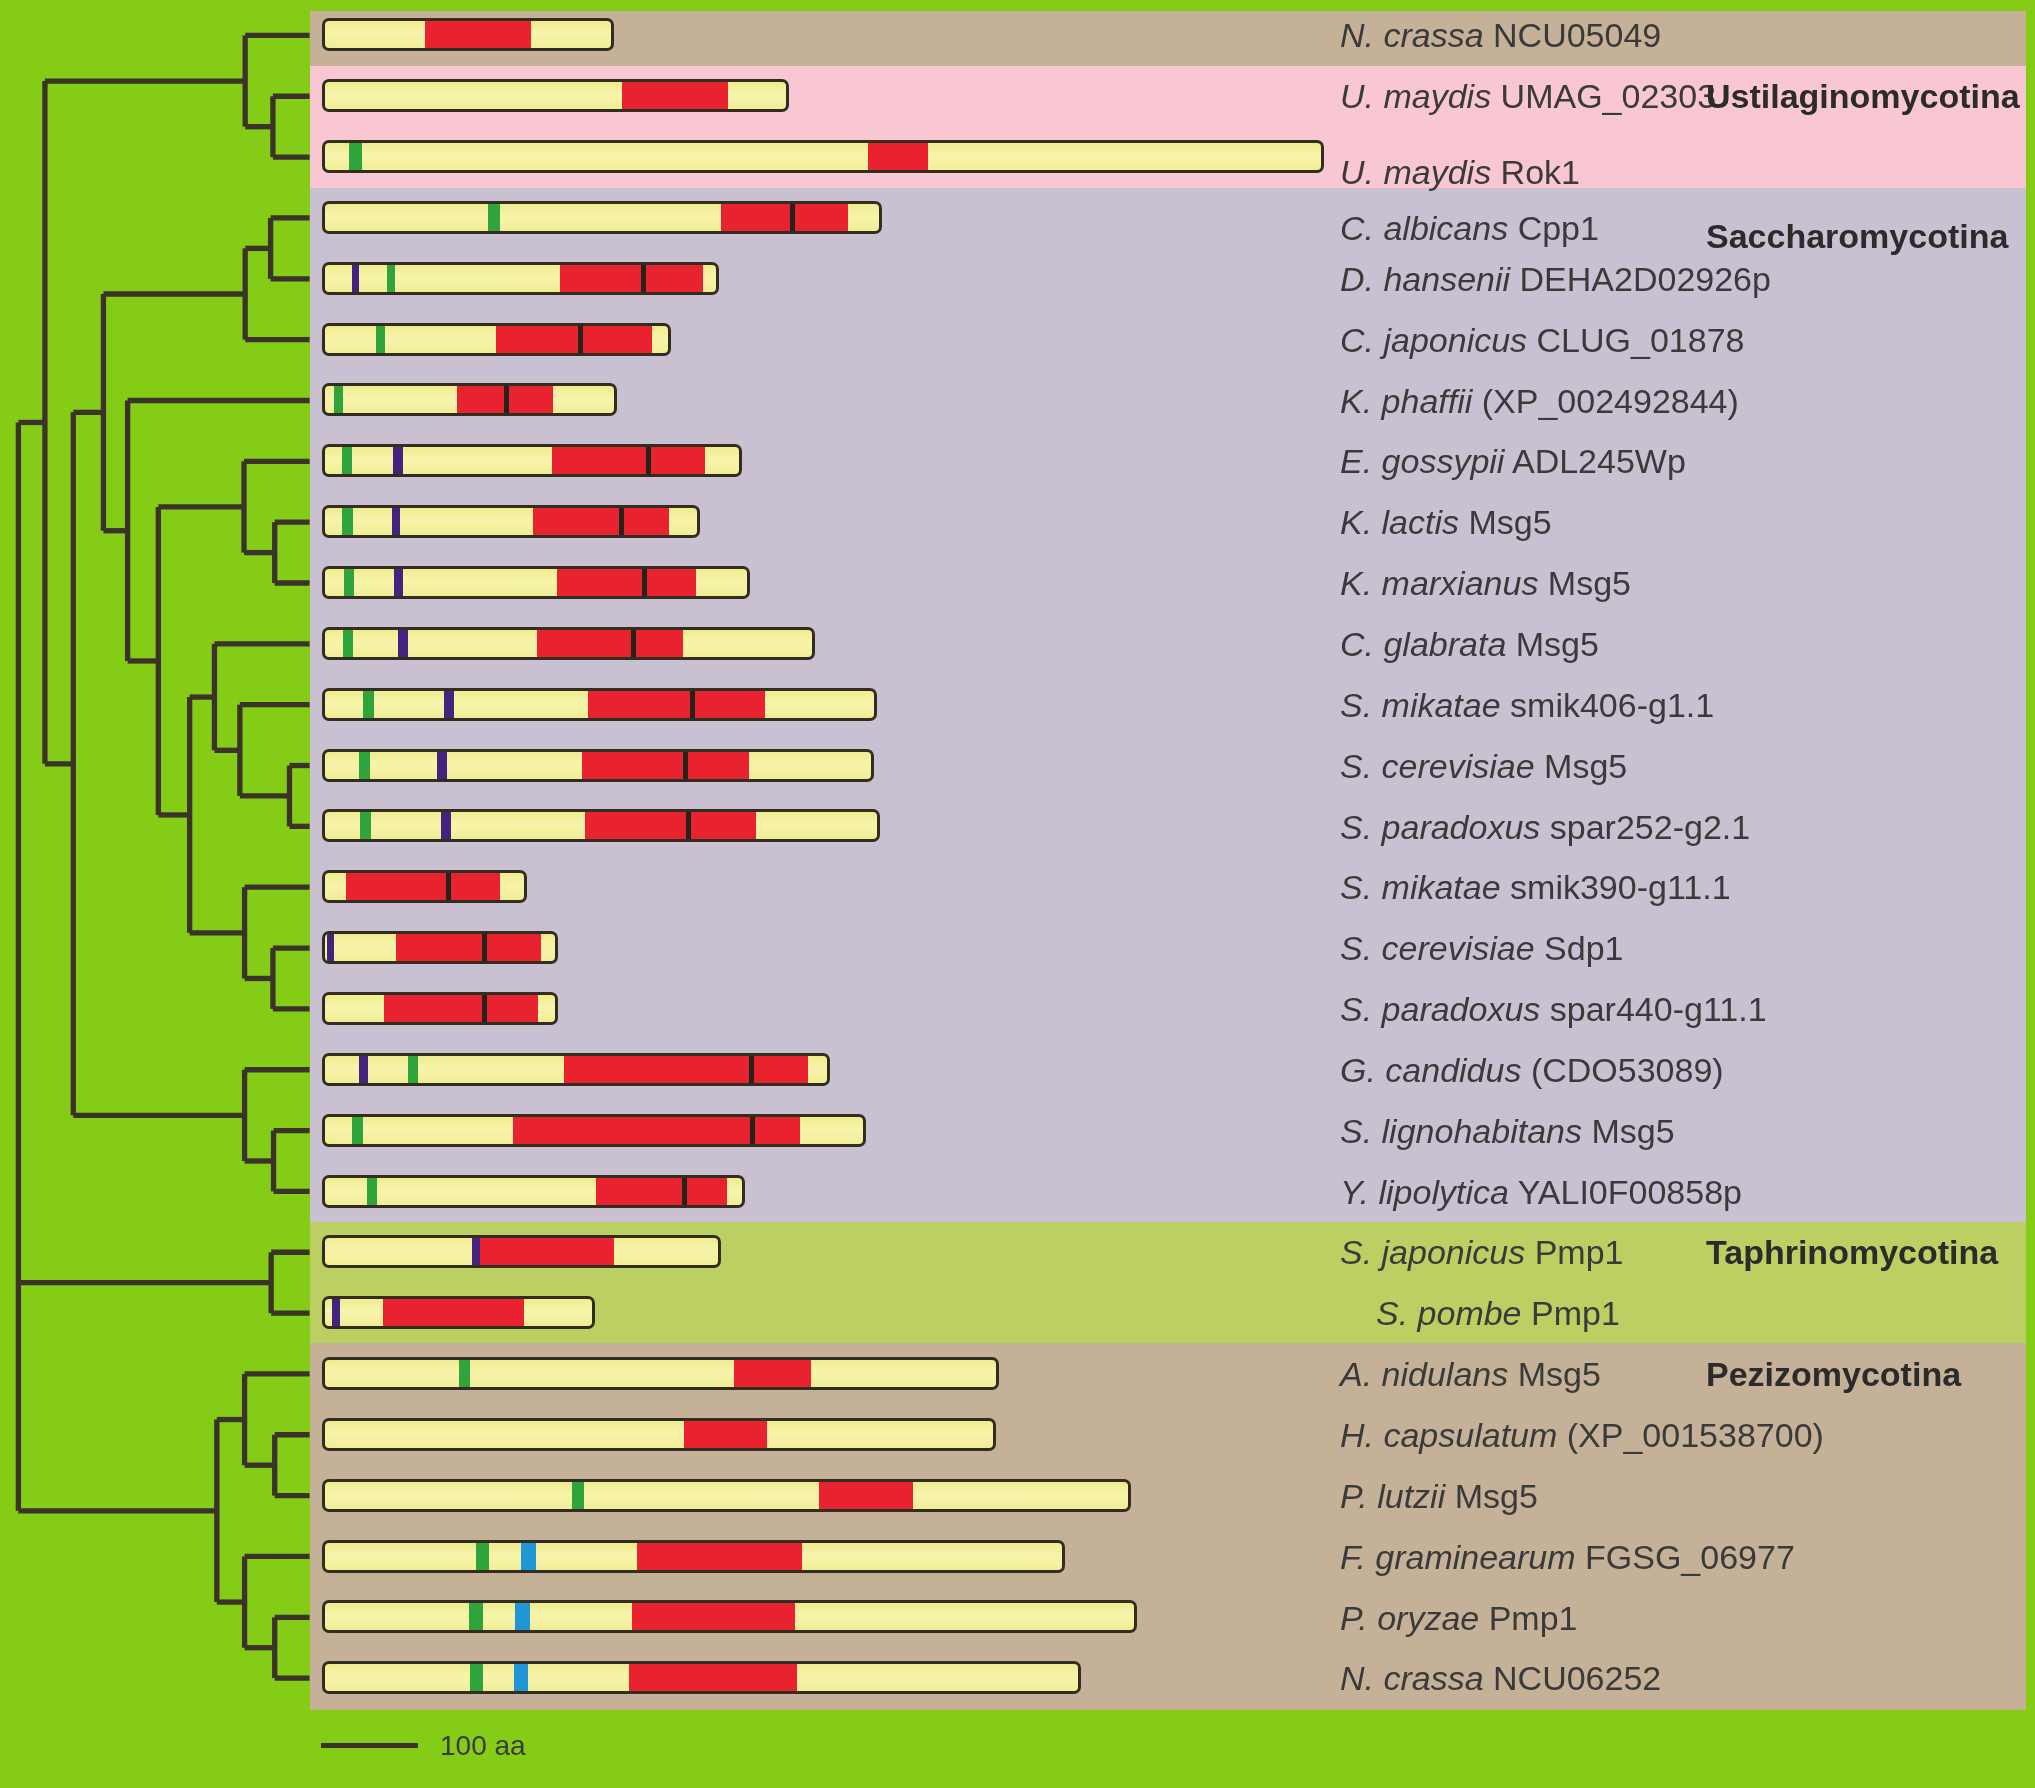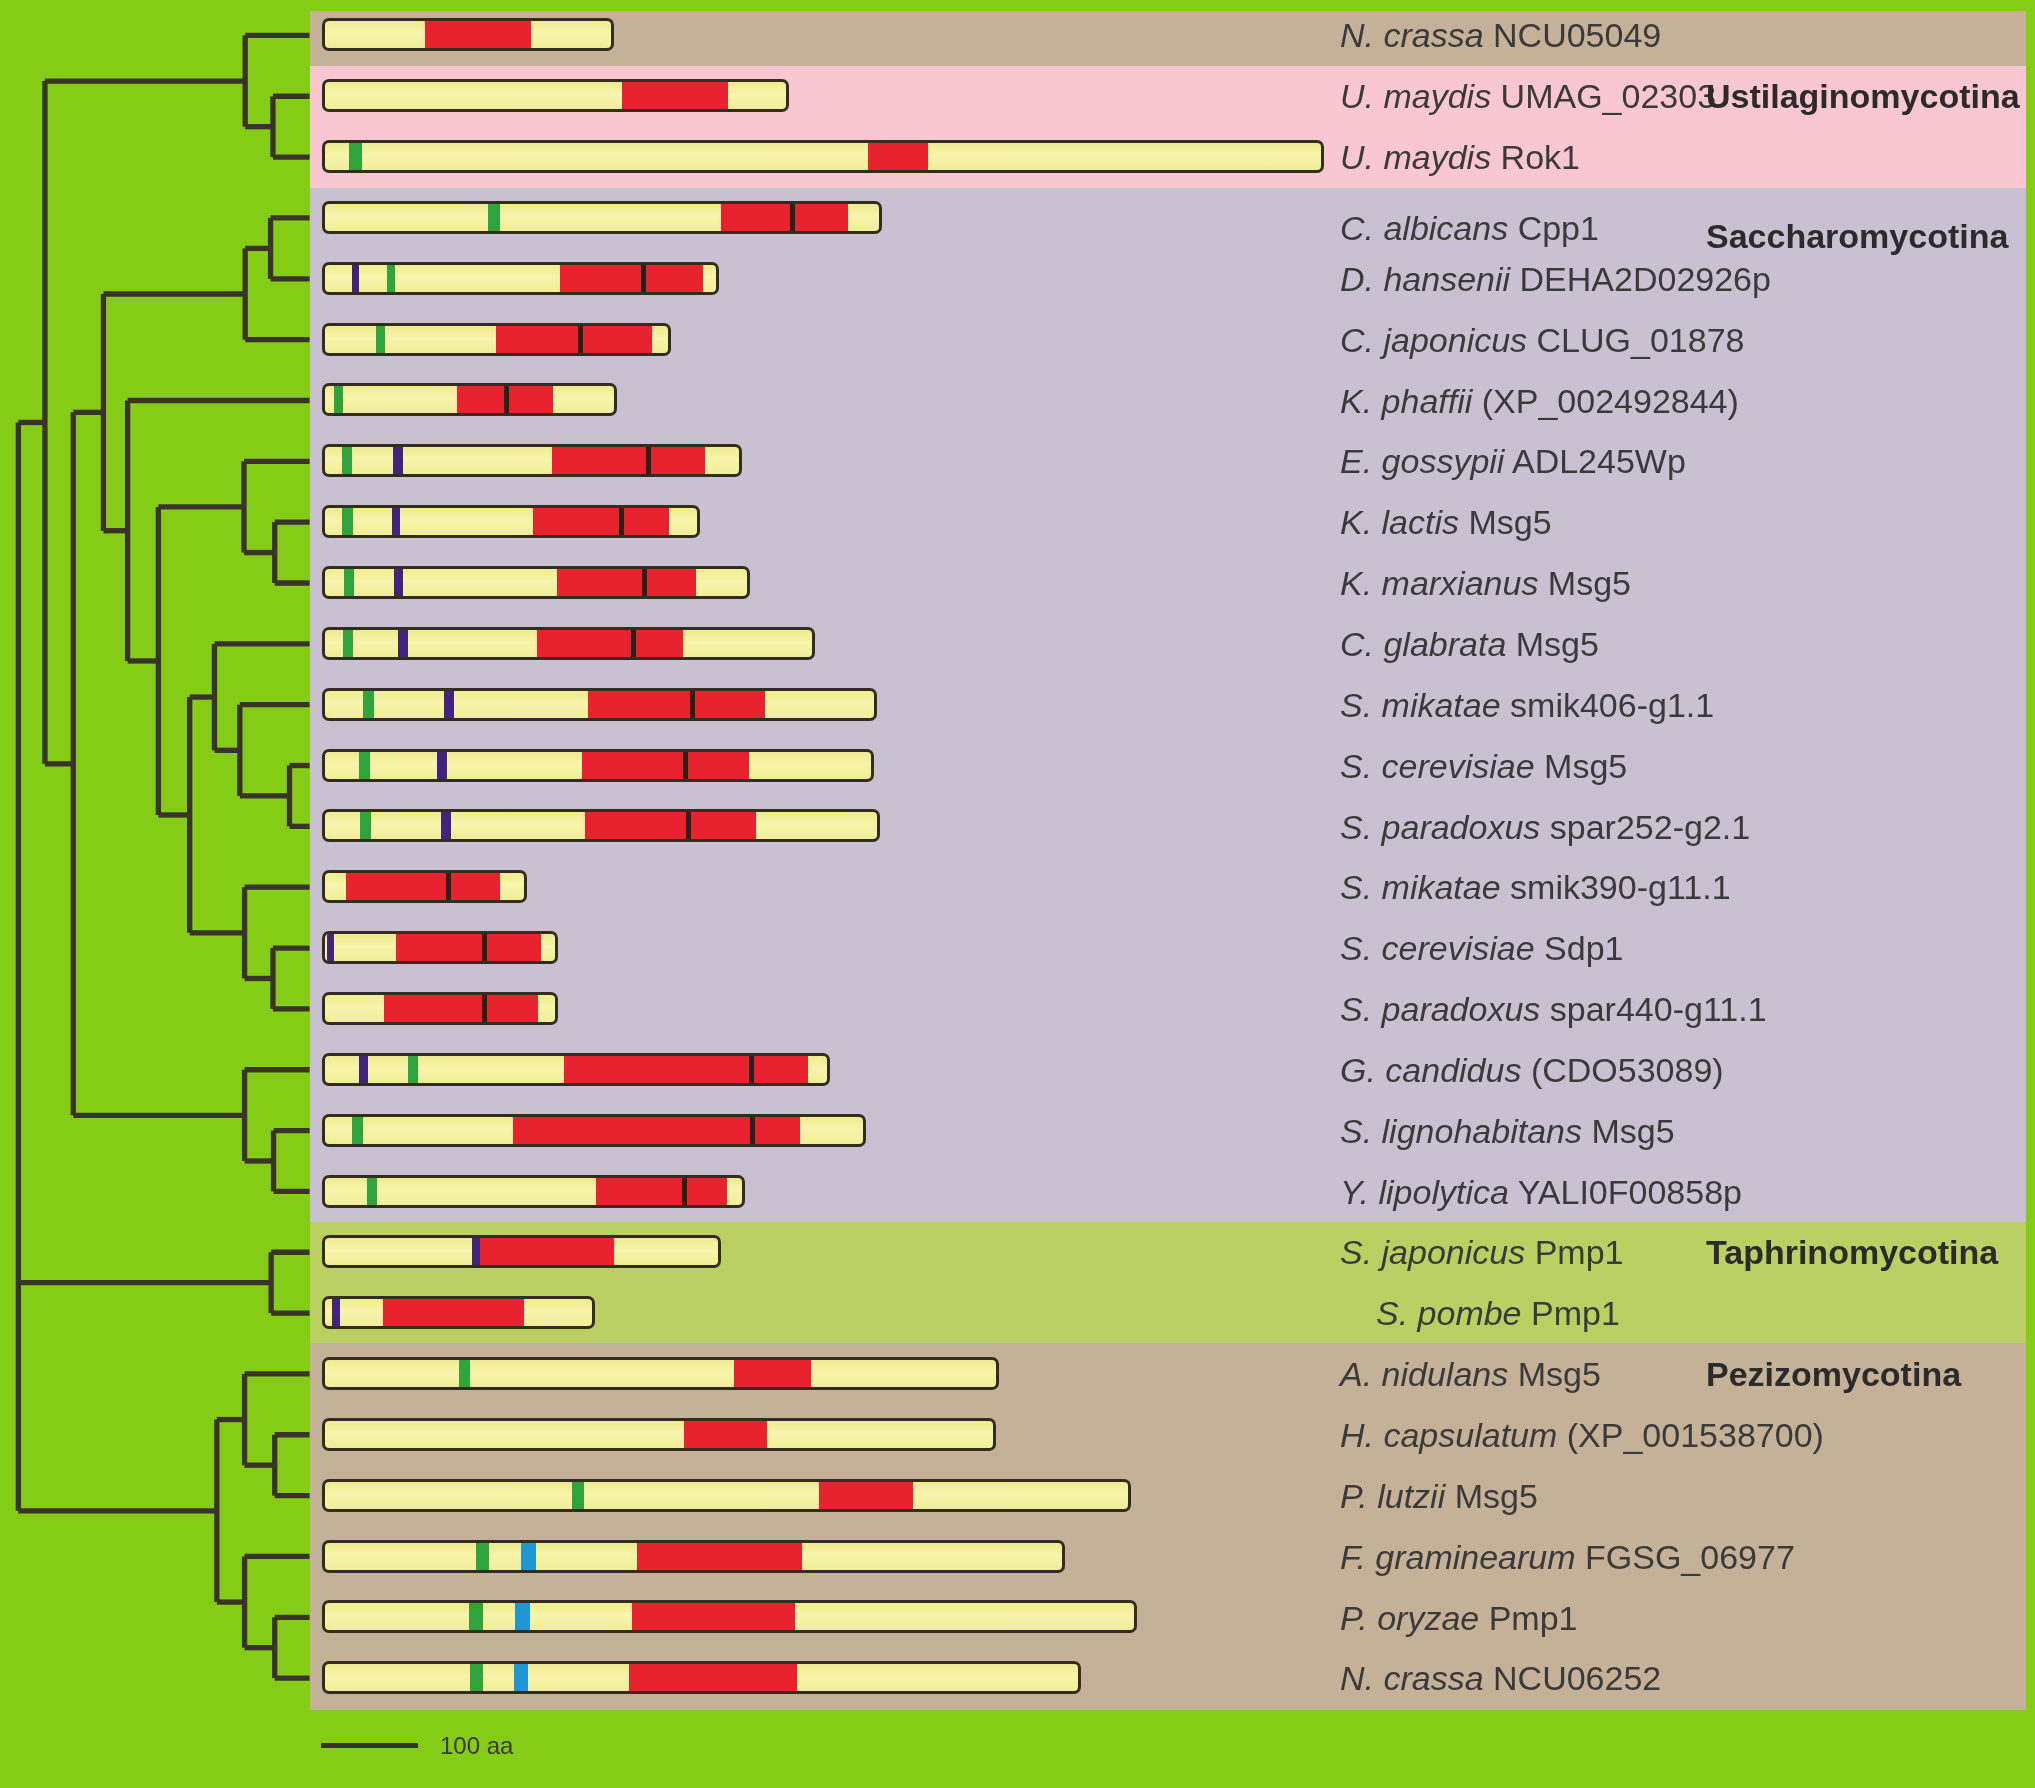--- a/index.html
+++ b/index.html
@@ -18,21 +18,21 @@
     position:absolute;left:1706px;transform:translateY(-50%);
     font-size:34px;font-weight:bold;color:#2b2b2b;white-space:nowrap;z-index:3;
   }
   .pbar{
     position:absolute;height:27px;z-index:3;box-sizing:content-box;
     border:3.5px solid #332d20;border-radius:7px;overflow:hidden;
     background:linear-gradient(180deg,#efeb8e 0%,#f7f4ac 45%,#f1ee97 100%);
   }
   .seg{position:absolute;top:0;bottom:0;}
   .scalebar-line{position:absolute;height:5.3px;background:#3b332a;z-index:3;}
-  .scalebar-label{position:absolute;font-size:24px;color:#3a3a3a;z-index:3;transform:translateY(-50%);text-align:center;}
+  .scalebar-label{position:absolute;font-size:28px;color:#3a3a3a;z-index:3;transform:translateY(-50%);text-align:center;}
 </style>
 </head>
 <body>
 
 <div class="canvas">
   <div id="bands">
       <div class="band" style="top: 10.6px; height: 55px; background: rgb(196, 177, 151);"></div>
       <div class="band" style="top: 66px; height: 122px; background: rgb(248, 199, 210);"></div>
       <div class="band" style="top: 188px; height: 1034px; background: rgb(201, 193, 209);"></div>
       <div class="band" style="top: 1222px; height: 122px; background: rgb(188, 207, 99);"></div>
@@ -125,21 +125,21 @@
       </div>
       <div class="row-label" style="top: 35px;"><span class="sp">N. crassa</span><span> NCU05049</span></div>
       <div class="pbar" style="left: 322px; top: 79px; width: 461px;">
         <div class="seg" style="left: 297px; width: 106px; background: rgb(232, 35, 47);"></div>
       </div>
       <div class="row-label" style="top: 96px;"><span class="sp">U. maydis</span><span> UMAG_02303</span></div>
       <div class="pbar" style="left: 322px; top: 140px; width: 996px;">
         <div class="seg" style="left: 24px; width: 13px; background: rgb(47, 164, 60);"></div>
         <div class="seg" style="left: 543px; width: 60px; background: rgb(232, 35, 47);"></div>
       </div>
-      <div class="row-label" style="top: 157px;"><span class="sp">U. maydis</span><span> Rok1</span></div>
+      <div class="row-label" style="top: 172px;"><span class="sp">U. maydis</span><span> Rok1</span></div>
       <div class="pbar" style="left: 322px; top: 201px; width: 554px;">
         <div class="seg" style="left: 163px; width: 11.6px; background: rgb(47, 164, 60);"></div>
         <div class="seg" style="left: 396px; width: 127px; background: rgb(232, 35, 47);"></div>
         <div class="seg" style="left: 465px; width: 5.3px; background: rgb(38, 34, 26);"></div>
       </div>
       <div class="row-label" style="top: 228px;"><span class="sp">C. albicans</span><span> Cpp1</span></div>
       <div class="pbar" style="left: 322px; top: 262px; width: 391px;">
         <div class="seg" style="left: 26.6px; width: 7.8px; background: rgb(66, 36, 126);"></div>
         <div class="seg" style="left: 62px; width: 7.8px; background: rgb(47, 164, 60);"></div>
         <div class="seg" style="left: 235px; width: 143px; background: rgb(232, 35, 47);"></div>

